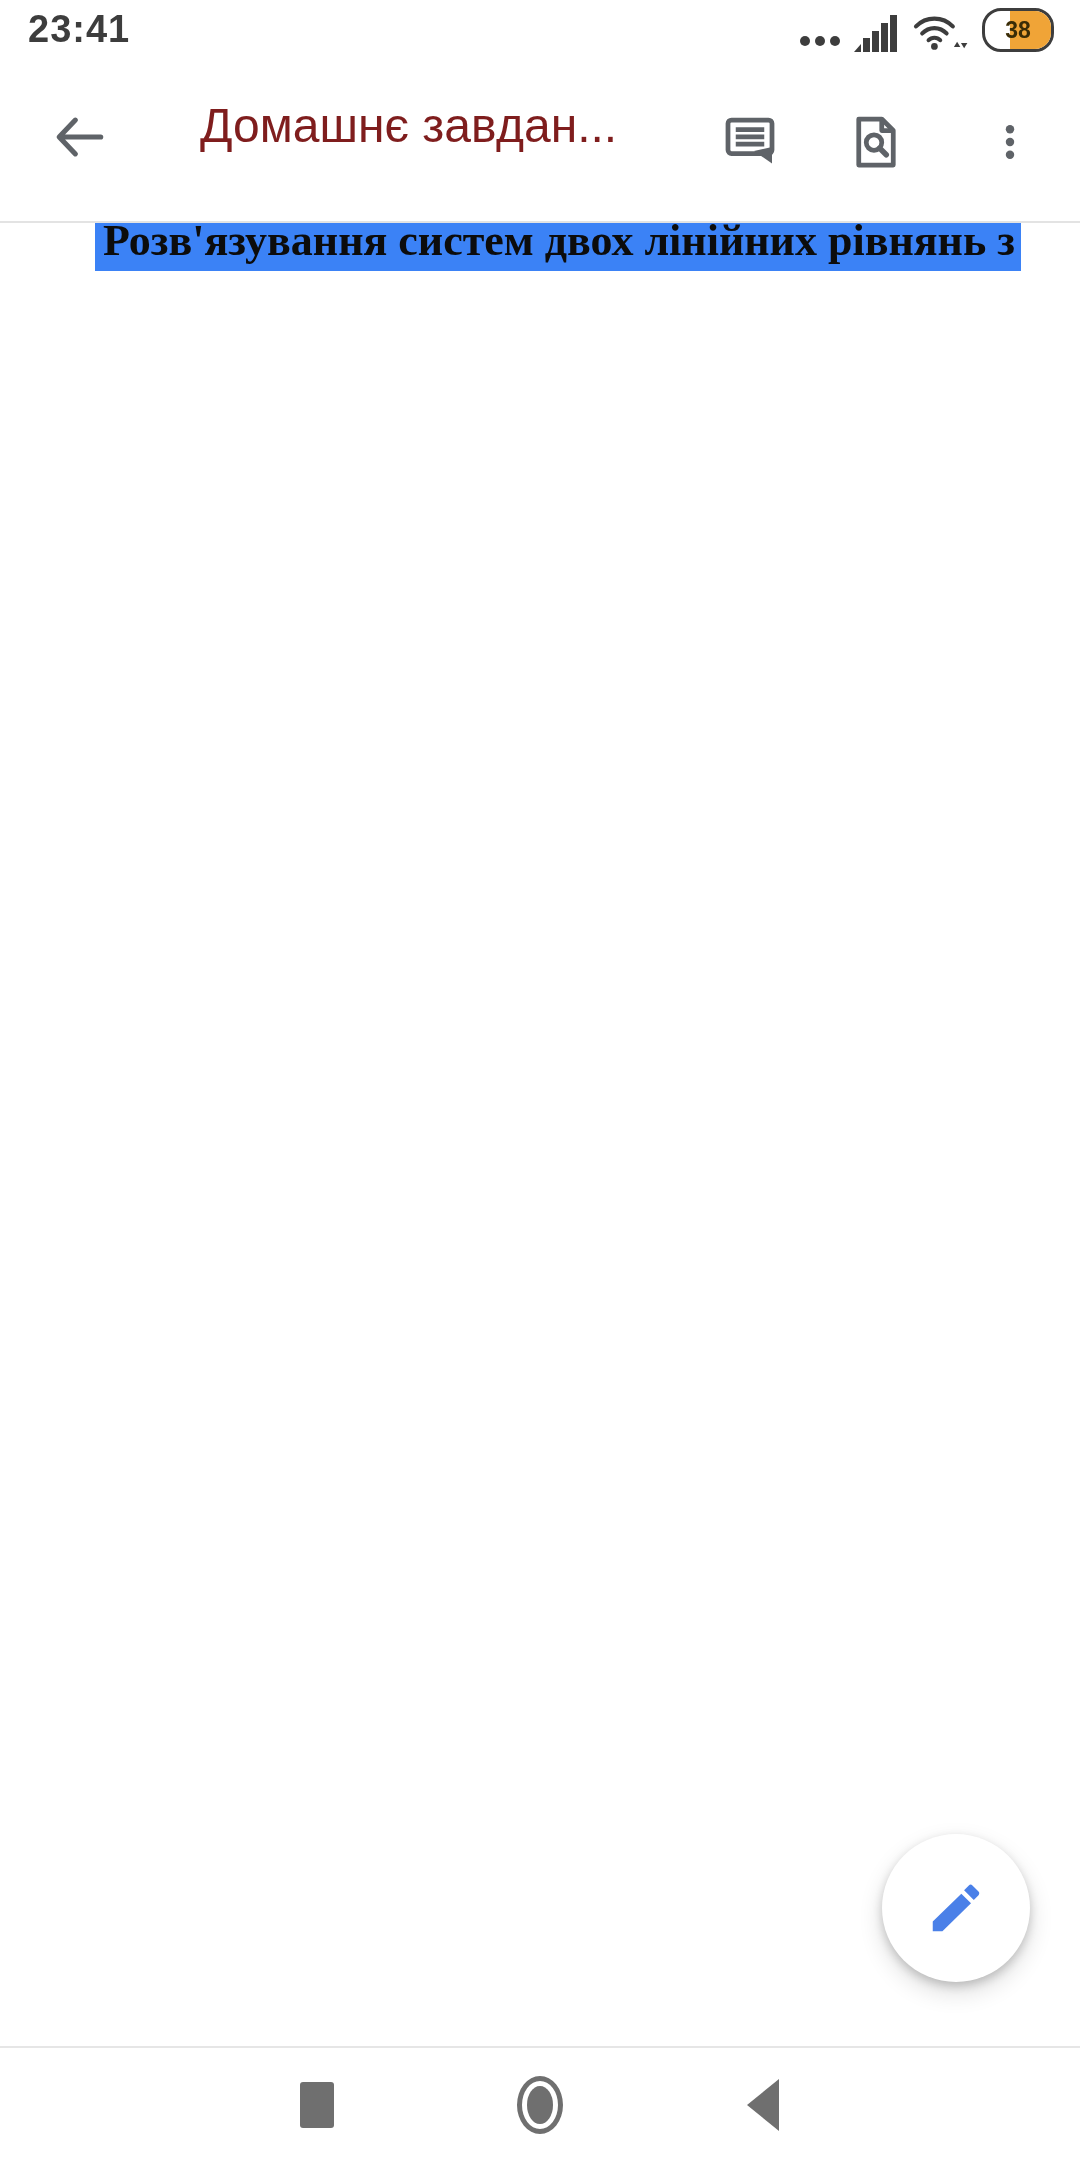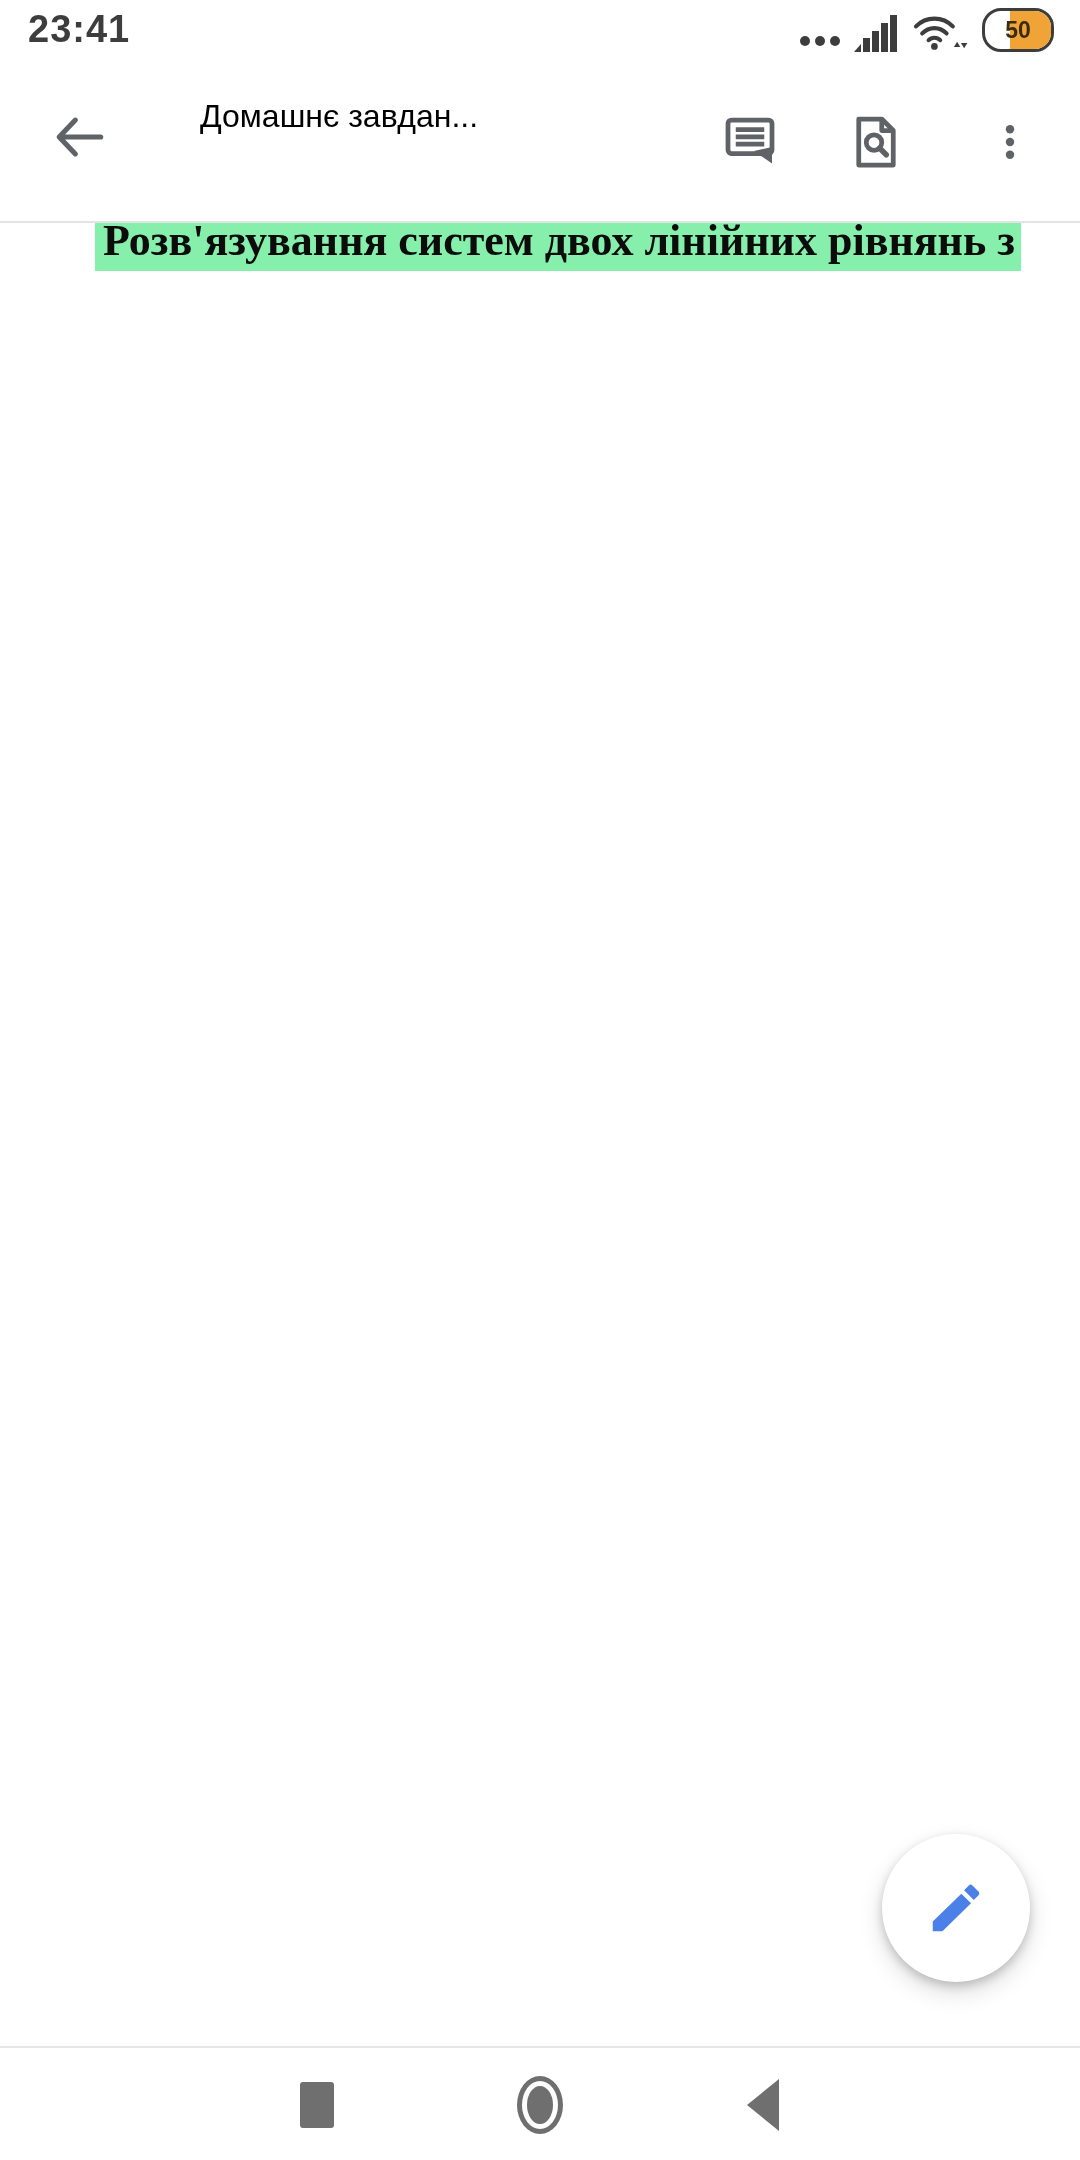--- a/index.html
+++ b/index.html
@@ -15,29 +15,29 @@
   .battery{position:relative;width:66px;height:38px;border:3px solid #3d3d3d;border-radius:19px;
            overflow:hidden;background:#fff;}
   .battery .fill{position:absolute;right:0;top:0;height:100%;width:62%;background:#f0a437;}
   .battery .pct{position:absolute;inset:0;display:flex;align-items:center;justify-content:center;
                 font-size:23px;font-weight:700;color:#3a2c06;}
 
   
   #app-bar{top:0;left:0;width:1080px;height:221px;background:#fff;z-index:5;
            border-bottom:2px solid #e3e3e3;}
   #back-btn{left:50px;top:108px;width:58px;height:58px;}
-  #doc-title{left:200px;top:98px;font-size:32px;color:#000000;white-space:nowrap;max-width:500px;
+  #doc-title{left:200px;top:98px;font-size:48px;color:#7f1d1d;white-space:nowrap;max-width:500px;
              overflow:hidden;}
   .tb-icon{top:112px;width:60px;height:60px;}
   #comment-btn{left:720px;}
   #find-btn{left:845px;}
   #menu-btn{left:988px;width:44px;}
   #doc-page{top:221px;left:0;width:1080px;height:1825px;background:#fff;z-index:1;}
   #doc-title1{left:95px;top:212px;white-space:nowrap;font-family:"Liberation Serif",serif;
-              font-weight:700;font-size:44px;color:#0c0c0c;background:#86efac;padding:3px 6px 5px 8px;z-index:2;}
+              font-weight:700;font-size:44px;color:#0c0c0c;background:#3b82f6;padding:3px 6px 5px 8px;z-index:2;}
   #doc-title2{left:390px;top:262px;white-space:nowrap;font-family:"Liberation Serif",serif;
               font-weight:700;font-size:44px;color:#0c0c0c;background:#f0f0f0;padding:3px 14px 8px 12px;}
   #repeat-heading{left:70px;top:344px;font-family:"Liberation Serif",serif;font-weight:700;
                   font-size:42px;color:#0c0c0c;letter-spacing:1px;}
 
   #algo-box{left:85px;top:435px;width:1110px;height:386px;border:5px solid #3f3f3f;border-radius:30px;
             box-shadow:5px 7px 0 -2px #c6c6c6;padding:13px 0 0 8px;box-sizing:content-box;
             font-family:"Liberation Sans",sans-serif;font-weight:700;color:#1d1d1d;overflow:hidden;}
   .box-head{white-space:nowrap;font-style:italic;font-size:35px;line-height:41px;word-spacing:10px;}
   #box-head1{margin-left:115px;}
@@ -109,21 +109,21 @@
         <path d="M2.5 9 a16 16 0 0 1 23 0"></path>
         <path d="M6.4 13.4 a10.3 10.3 0 0 1 15.2 0"></path>
         <path d="M10.4 17.6 a5 5 0 0 1 7.2 0"></path>
       </g>
       <circle cx="14" cy="21.5" r="2.1" fill="#3d3d3d"></circle>
       <path d="M26.2 21.8 l2-3.2 2 3.2 Z" fill="#3d3d3d"></path>
       <path d="M30.6 19.4 l2 3.2 2-3.2 Z" fill="#3d3d3d"></path>
     </svg>
     <span class="battery">
       <span class="fill"></span>
-      <span class="pct">50</span>
+      <span class="pct">38</span>
     </span>
   </div>
 </div>
 
 <div id="app-bar" class="abs">
   <svg id="back-btn" class="abs" viewBox="0 0 24 24">
     <path d="M10.5 5 L3.8 12 L10.5 19 M4.3 12 H21" fill="none" stroke="#5f6368" stroke-width="2.1" stroke-linecap="round" stroke-linejoin="round"></path>
   </svg>
   <div id="doc-title" class="abs">Домашнє завдан...</div>
 

